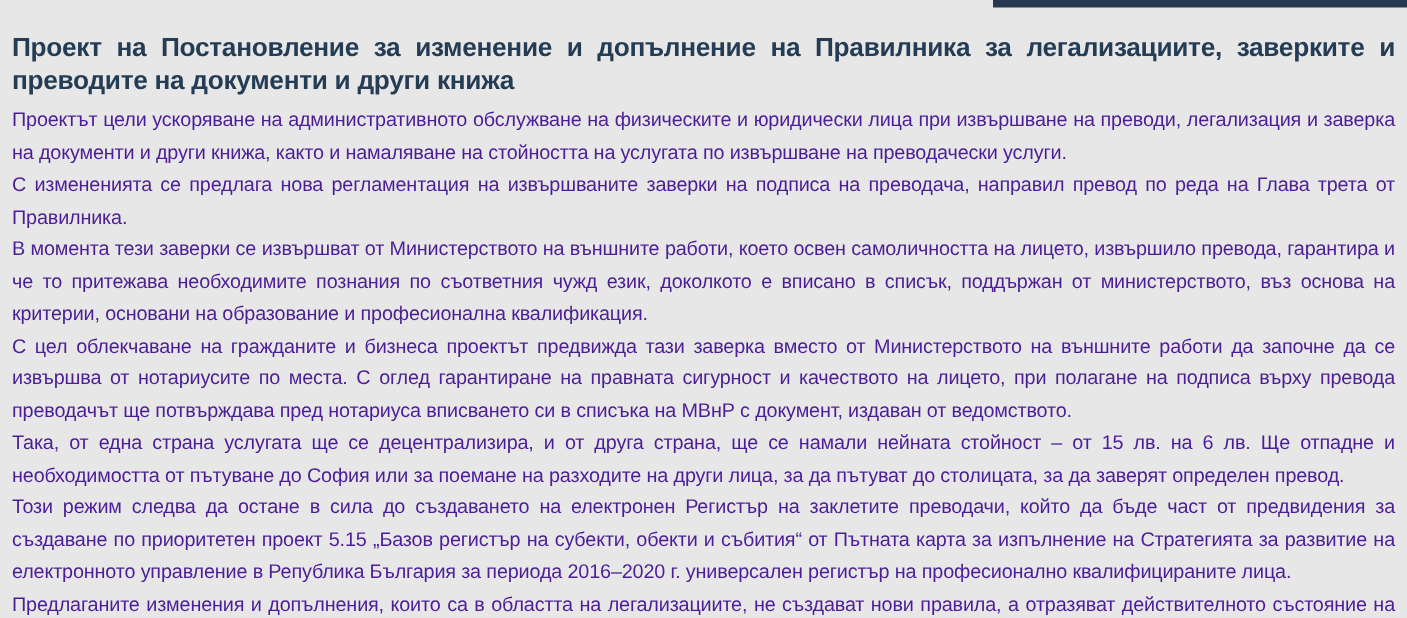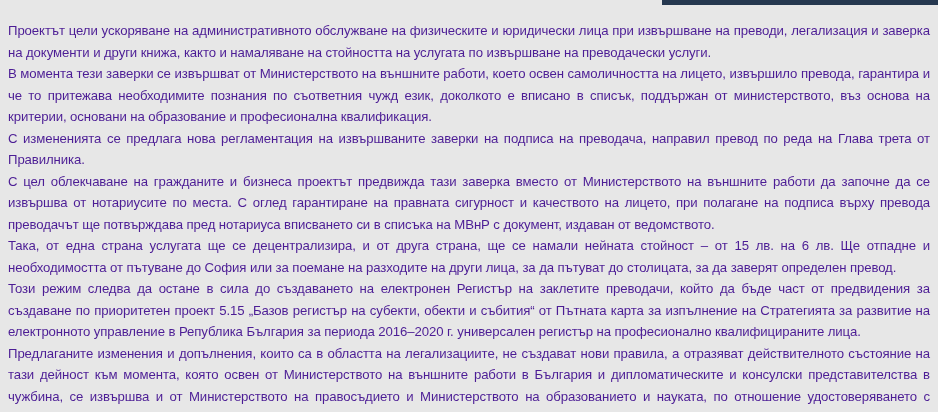--- a/index.html
+++ b/index.html
@@ -42,23 +42,24 @@
     text-align: justify;
     letter-spacing: -0.1px;
   }
 </style>
 </head>
 <body>
 
 <div class="top-accent-bar"></div>
 
 <div class="content">
+  <h1 class="doc-title">Проект на Постановление за изменение и допълнение на Правилника за легализациите, заверките и преводите на документи и други книжа</h1>
 
   <div>
     <p class="body-para">Проектът цели ускоряване на административното обслужване на физическите и юридически лица при извършване на преводи, легализация и заверка на документи и други книжа, както и намаляване на стойността на услугата по извършване на преводачески услуги.</p>
+    <p class="body-para">С измененията се предлага нова регламентация на извършваните заверки на подписа на преводача, направил превод по реда на Глава трета от Правилника.</p>
     <p class="body-para">В момента тези заверки се извършват от Министерството на външните работи, което освен самоличността на лицето, извършило превода, гарантира и че то притежава необходимите познания по съответния чужд език, доколкото е вписано в списък, поддържан от министерството, въз основа на критерии, основани на образование и професионална квалификация.</p>
-    <p class="body-para">С измененията се предлага нова регламентация на извършваните заверки на подписа на преводача, направил превод по реда на Глава трета от Правилника.</p>
     <p class="body-para">С цел облекчаване на гражданите и бизнеса проектът предвижда тази заверка вместо от Министерството на външните работи да започне да се извършва от нотариусите по места. С оглед гарантиране на правната сигурност и качеството на лицето, при полагане на подписа върху превода преводачът ще потвърждава пред нотариуса вписването си в списъка на МВнР с документ, издаван от ведомството.</p>
     <p class="body-para">Така, от една страна услугата ще се децентрализира, и от друга страна, ще се намали нейната стойност – от 15 лв. на 6 лв. Ще отпадне и необходимостта от пътуване до София или за поемане на разходите на други лица, за да пътуват до столицата, за да заверят определен превод.</p>
     <p class="body-para">Този режим следва да остане в сила до създаването на електронен Регистър на заклетите преводачи, който да бъде част от предвидения за създаване по приоритетен проект 5.15 „Базов регистър на субекти, обекти и събития“ от Пътната карта за изпълнение на Стратегията за развитие на електронното управление в Република България за периода 2016–2020 г. универсален регистър на професионално квалифицираните лица.</p>
     <p class="body-para">Предлаганите изменения и допълнения, които са в областта на легализациите, не създават нови правила, а отразяват действителното състояние на тази дейност към момента, която освен от Министерството на външните работи в България и дипломатическите и консулски представителства в чужбина, се извършва и от Министерството на правосъдието и Министерството на образованието и науката, по отношение удостоверяването с „апостил“ на документите, изброени в декларацията по чл.6, ал.1 от Конвенцията за премахване на изискването за легализация на чуждестранни публични актове.</p>
   </div>
 </div>
 
 </body></html>

